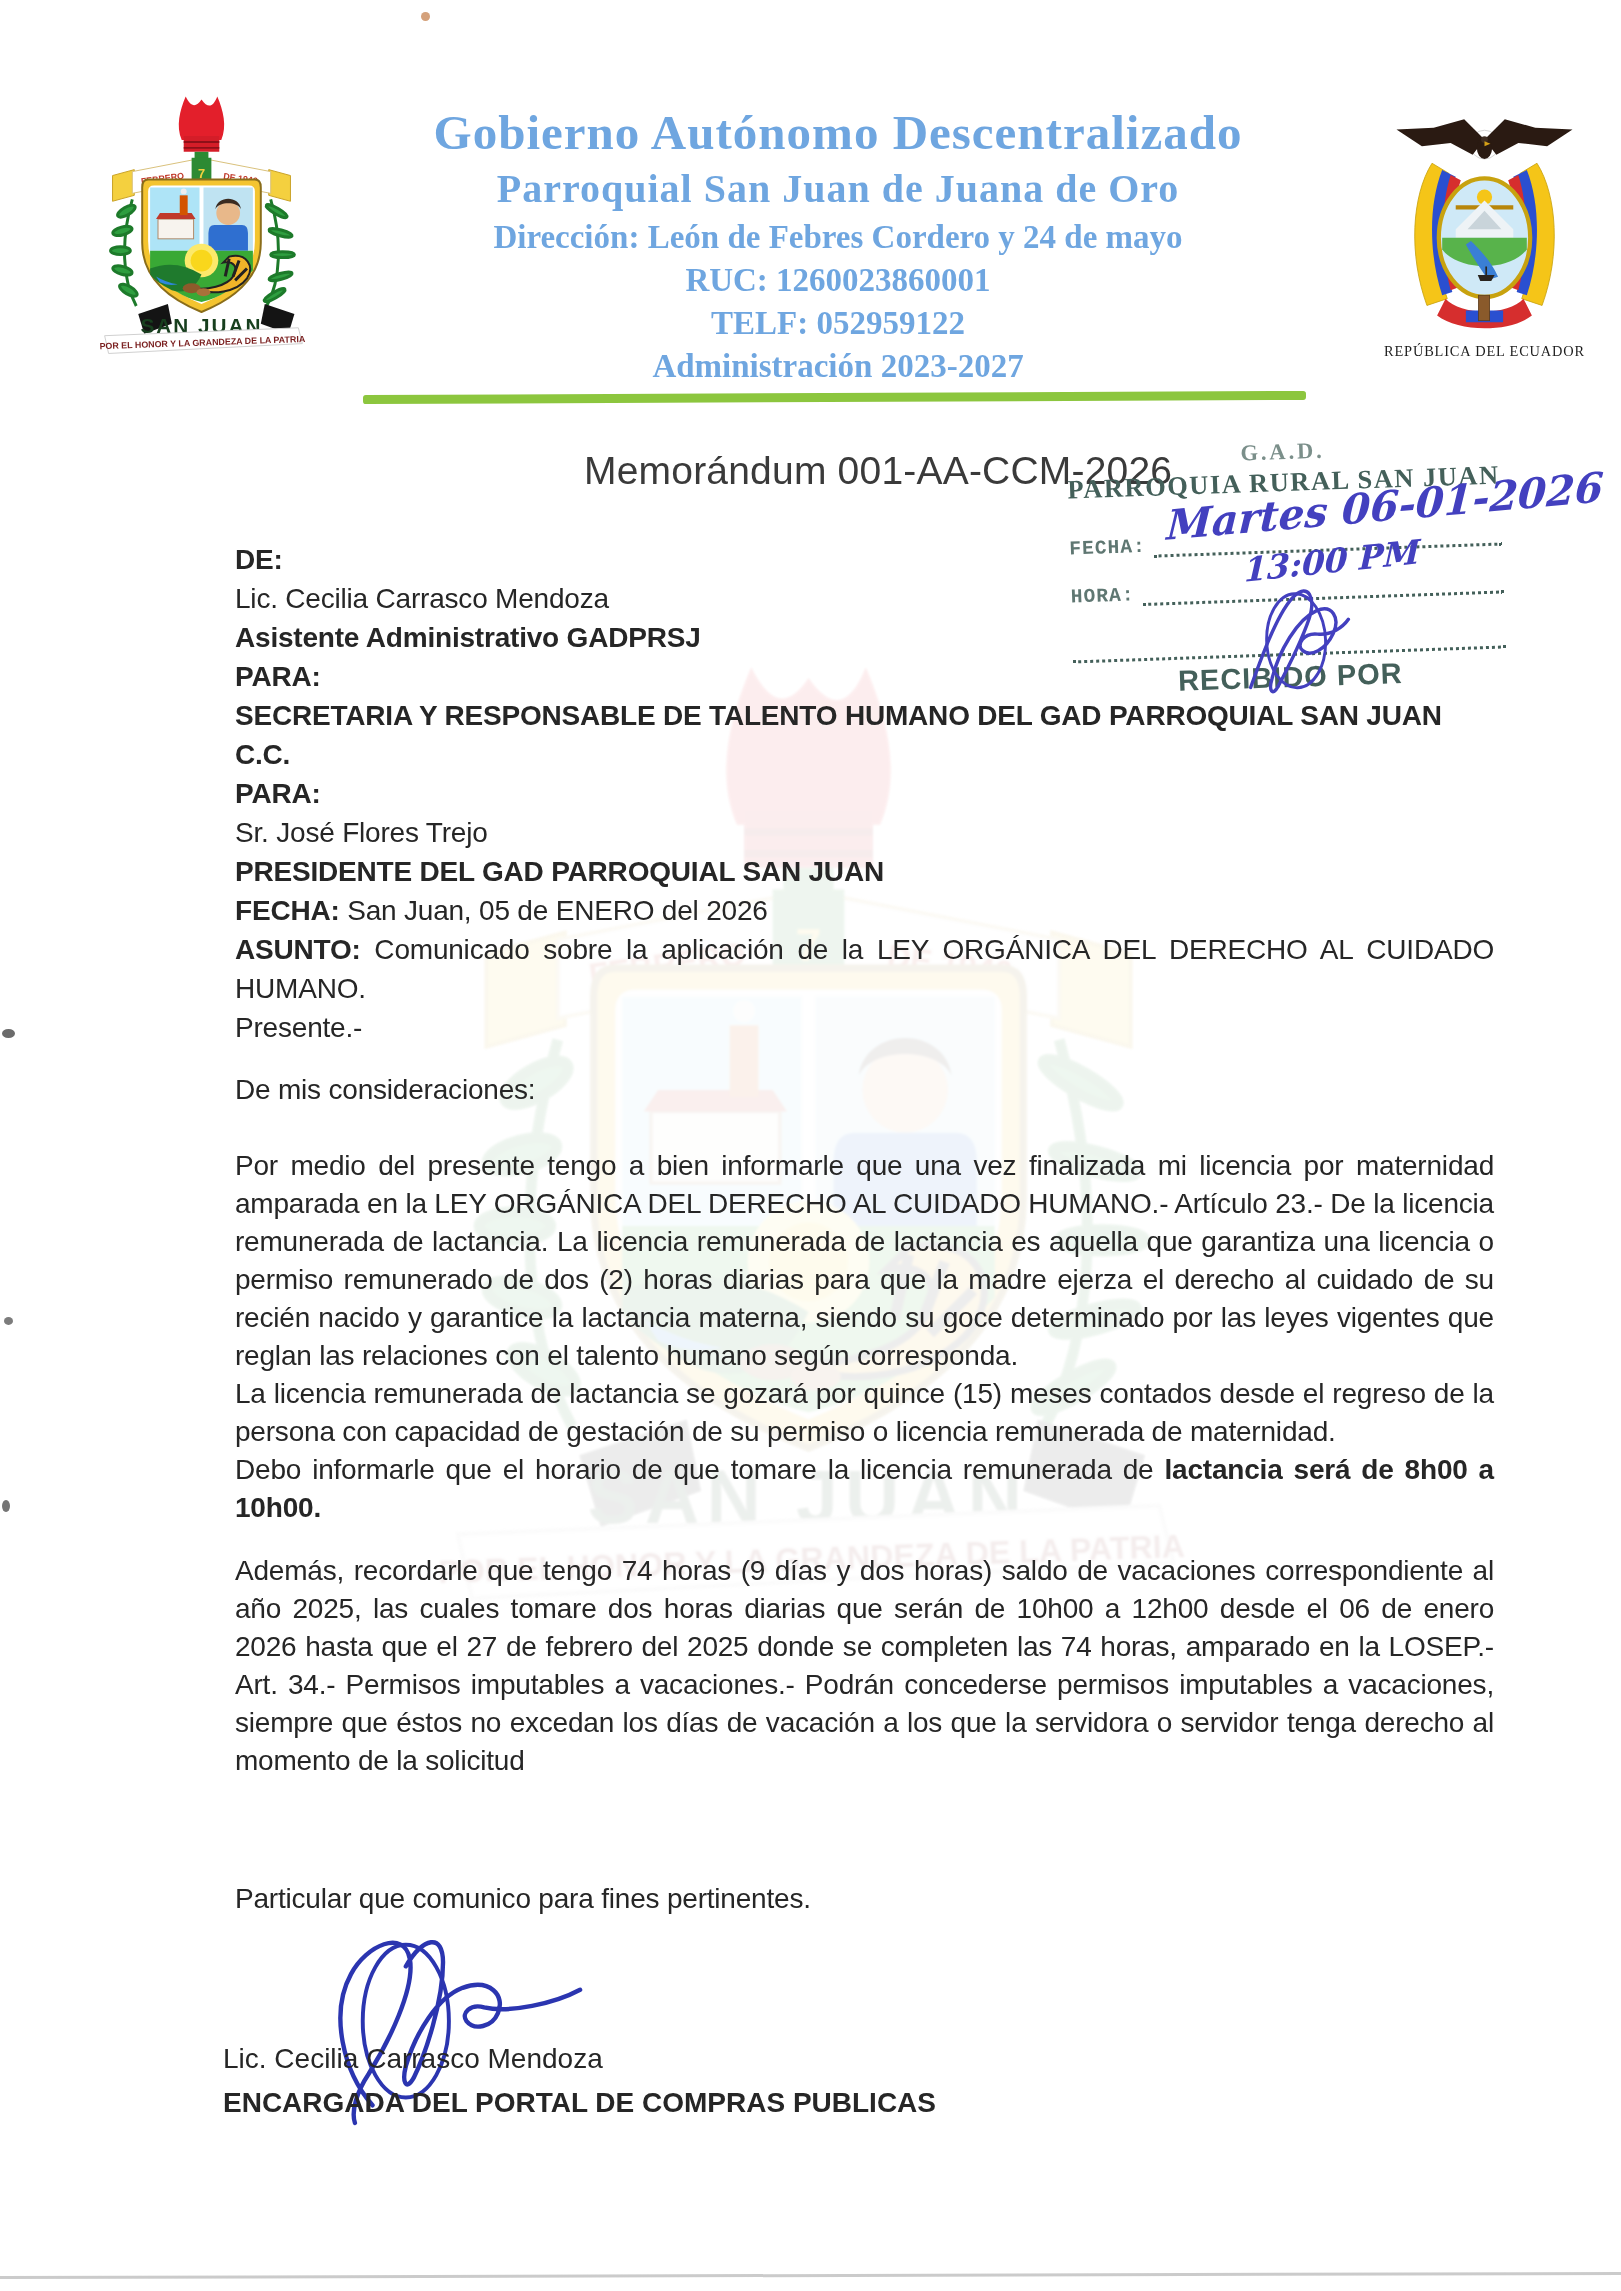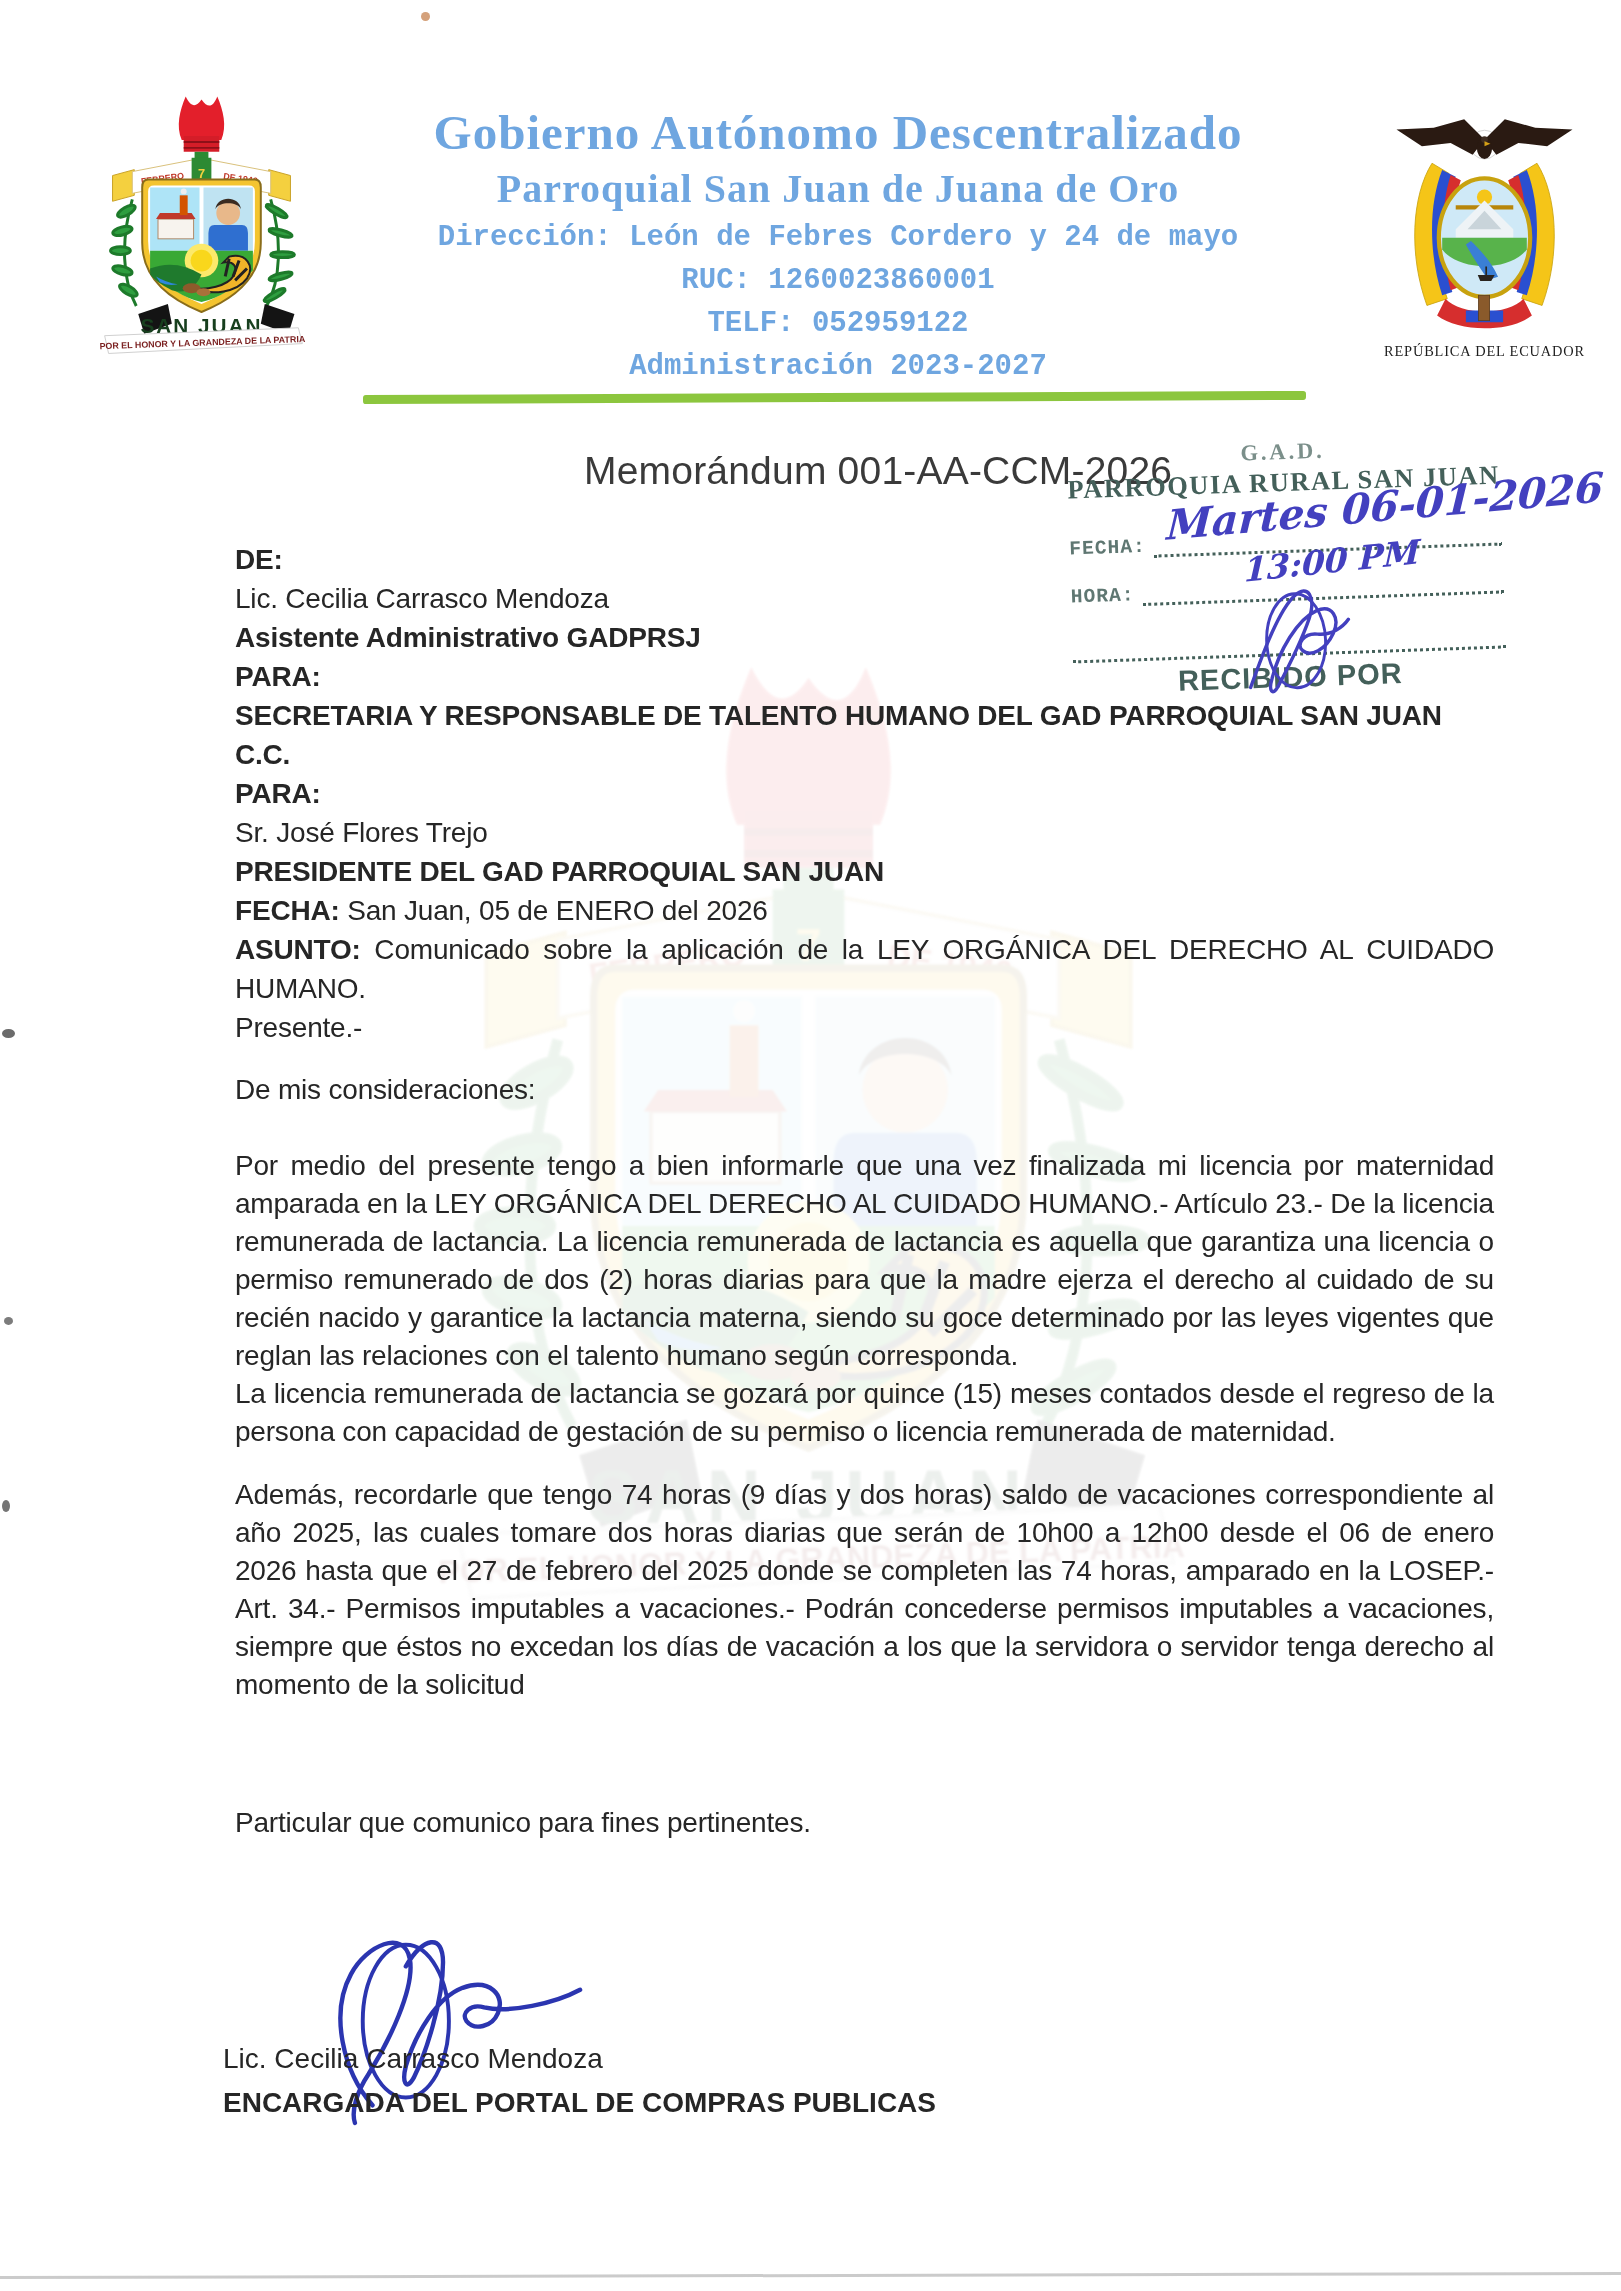--- a/index.html
+++ b/index.html
@@ -3,21 +3,21 @@
 <meta charset="utf-8">
 <style>
   html,body{margin:0;padding:0;background:#9a9a9a;}
   .page{position:relative;width:1621px;height:2292px;background:var(--page_bg,#fff);
         font-family:"Liberation Sans",sans-serif;color:var(--body_ink,#262626);overflow:hidden;}
   
   .hdr-text{position:absolute;left:353px;top:86px;width:970px;text-align:center;
             font-family:"Liberation Serif",serif;font-weight:bold;color:var(--title_blue,#6fa6e0);margin-top:18px;}
   .hdr-title1{font-size:49px;line-height:57px;letter-spacing:1px;}
   .hdr-title2{font-size:40px;line-height:55px;letter-spacing:1px;}
-  .hdr-sub{font-size:29px;line-height:43px;font-family:Liberation Mono, monospace;}
+  .hdr-sub{font-size:33px;line-height:43px;}
   .green-line{position:absolute;left:363px;top:393px;width:943px;height:8.8px;
               background:var(--divider_green,#8cc63e);border-radius:2.9px;transform:rotate(-.25deg);}
   .seal{position:absolute;}
   
   .memo-number{position:absolute;left:584px;top:449px;font-size:39px;color:#3a3a3a;letter-spacing:0.2px;}
   
   .stamp{position:absolute;left:1070px;top:439px;width:433px;transform:rotate(-2deg);
          color:var(--stamp_ink,#44605a);}
   .stamp-line1{text-align:center;font-family:"Liberation Serif",serif;font-weight:bold;
                font-size:22.5px;letter-spacing:2.9px;opacity:.7;}
@@ -241,20 +241,21 @@
     <div class="line b">PRESIDENTE DEL GAD PARROQUIAL SAN JUAN</div>
     <div><span class="b">FECHA:</span><span> San Juan, 05 de ENERO del 2026</span></div>
     <div class="jpara"><span class="b">ASUNTO:</span><span> Comunicado sobre la aplicación de la LEY ORGÁNICA DEL DERECHO AL CUIDADO HUMANO.</span></div>
     <div class="line">Presente.-</div>
 
     <div class="body-block">
       <div class="salutation">De mis consideraciones:</div>
       <div class="p-group">
         <div class="jpara">Por medio del presente tengo a bien informarle que una vez finalizada mi licencia por maternidad amparada en la LEY ORGÁNICA DEL DERECHO AL CUIDADO HUMANO.- Artículo 23.- De la licencia remunerada de lactancia. La licencia remunerada de lactancia es aquella que garantiza una licencia o permiso remunerado de dos (2) horas diarias para que la madre ejerza el derecho al cuidado de su recién nacido y garantice la lactancia materna, siendo su goce determinado por las leyes vigentes que reglan las relaciones con el talento humano según corresponda.</div>
         <div class="jpara">La licencia remunerada de lactancia se gozará por quince (15) meses contados desde el regreso de la persona con capacidad de gestación de su permiso o licencia remunerada de maternidad.</div>
+        <div class="jpara"><span>Debo informarle que el horario de que tomare la licencia remunerada de </span><span class="b">lactancia será de 8h00 a 10h00.</span></div>
       </div>
       <div class="jpara p4">Además, recordarle que tengo 74 horas (9 días y dos horas) saldo de vacaciones correspondiente al año 2025, las cuales tomare dos horas diarias que serán de 10h00 a 12h00 desde el 06 de enero 2026 hasta que el 27 de febrero del 2025 donde se completen las 74 horas, amparado en la LOSEP.- Art. 34.- Permisos imputables a vacaciones.- Podrán concederse permisos imputables a vacaciones, siempre que éstos no excedan los días de vacación a los que la servidora o servidor tenga derecho al momento de la solicitud</div>
       <div class="closing">Particular que comunico para fines pertinentes.</div>
     </div>
   </div>
 
   <svg class="sig-scribble" viewBox="0 0 430 210">
     <path d="M118,186 C88,152 74,92 96,52 C112,22 150,6 156,36 C162,66 134,122 114,154 C102,172 96,192 100,204
              M152,44 C170,14 190,10 190,40 C190,80 172,134 160,158 C152,172 148,162 152,146
              C162,112 184,76 210,66 C238,56 254,74 246,92 C240,106 222,110 214,100 C208,92 218,82 232,86

